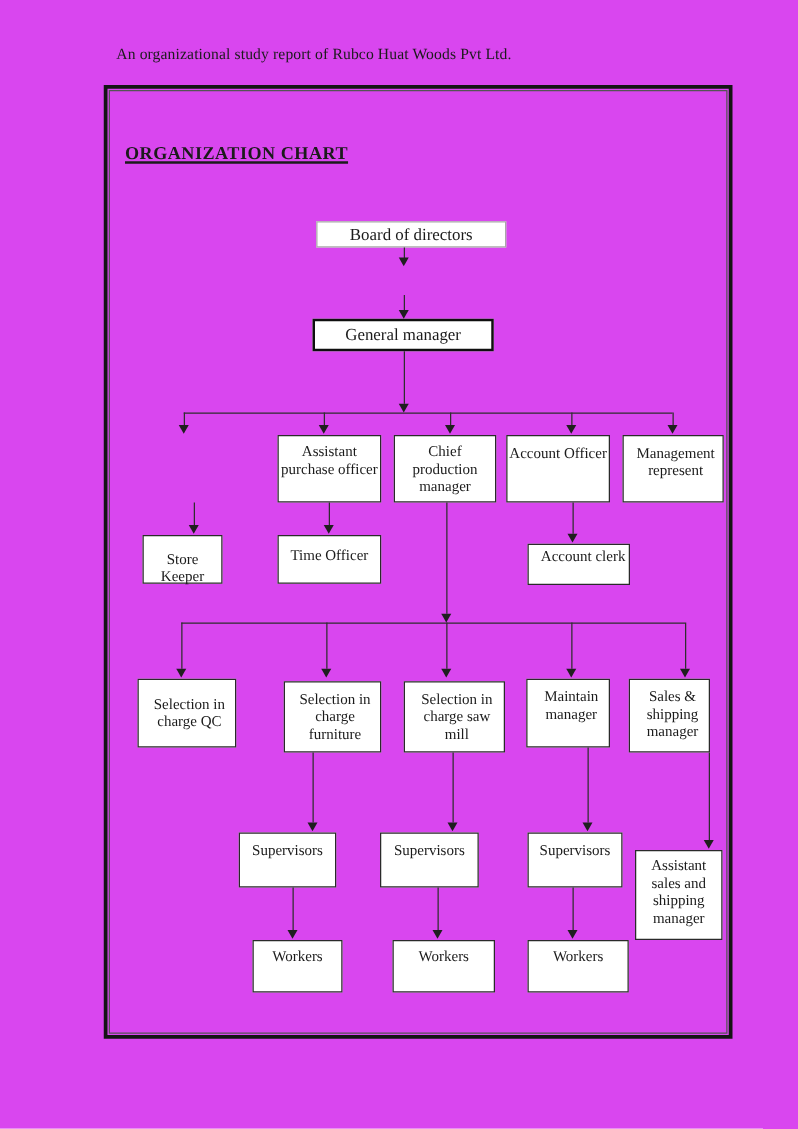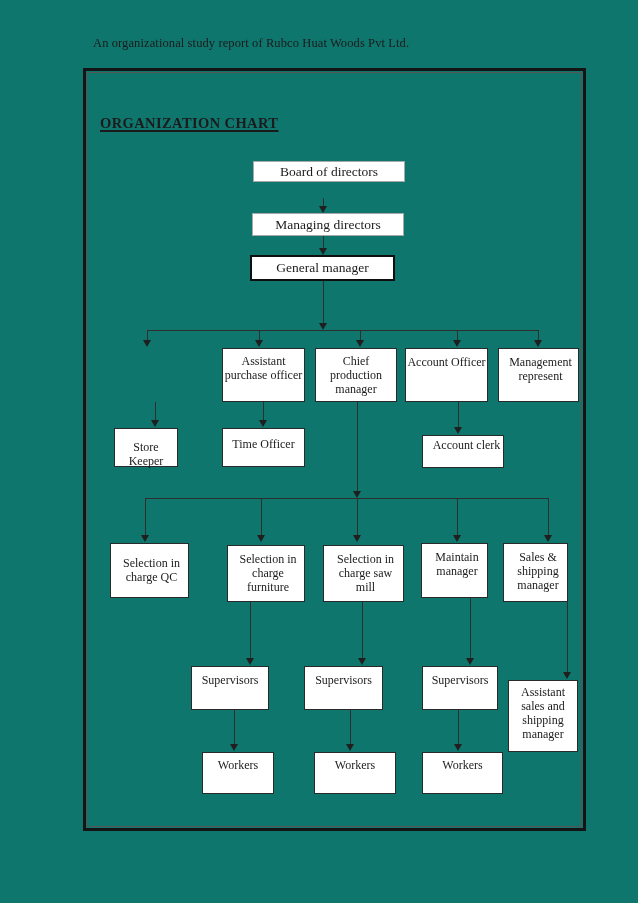--- a/index.html
+++ b/index.html
@@ -1,17 +1,17 @@
 <!DOCTYPE html>
 <html><head>
 <meta charset="utf-8">
 <style>
   html,body { margin:0; padding:0; background:#ffffff; }
   .page {
-    position:relative; width:638px; height:903px; background:#0f766e;
+    position:relative; width:638px; height:903px; background:#d946ef;
     font-family:"Liberation Serif","DejaVu Serif",serif; color:#1b1b1b;
     overflow:hidden;
   }
   .doc-header { position:absolute; left:93px; top:36px; font-size:12.5px; letter-spacing:0.1px; }
   .frame { position:absolute; left:83px; top:68px; width:503px; height:763px; box-sizing:border-box; border:3px solid #141414; }
   .frame-inner { position:absolute; left:1px; top:1px; right:1px; bottom:1px; border:1px solid #555; }
   .chart-title {
     position:absolute; left:100px; top:115px; font-size:14.5px; font-weight:bold;
     text-decoration:underline; text-decoration-thickness:1.5px; text-underline-offset:2px;
     letter-spacing:0.4px;
@@ -40,22 +40,21 @@
 <div class="page">
 
   <div class="doc-header">An organizational study report of Rubco Huat Woods Pvt Ltd.</div>
 
   <div class="frame">
     <div class="frame-inner"></div>
   </div>
 
   <div class="chart-title">ORGANIZATION CHART</div>
 
-  <div class="node ctr flexctr top3 gray-border" style="left:253px;top:161px;width:152px;height:21px">Board of directors</div>
-  <div class="node ctr flexctr top3 gray-border" style="left:252px;top:213px;width:152px;height:23px">Managing directors</div>
+  <div class="node ctr flexctr top3 gray-border" style="left:253px;top:177px;width:152px;height:21px">Board of directors</div>
   <div class="node ctr flexctr top3 bold-border" style="left:250px;top:255px;width:145px;height:26px">General manager</div>
 
   <div class="node ctr" style="left:222px;top:348px;width:83px;height:54px;padding-top:5px">Assistant purchase officer</div>
   <div class="node ctr" style="left:405px;top:348px;width:83px;height:54px;padding-top:6px">Account Officer</div>
   <div class="node ctr" style="left:315px;top:348px;width:82px;height:54px;padding-top:5px">Chief production manager</div>
   <div class="node lft" style="left:498px;top:348px;width:81px;height:54px;padding:6px 3px 0 7px">Management represent</div>
 
   <div class="node ctr" style="left:114px;top:428px;width:64px;height:39px;padding-top:11px">Store Keeper</div>
   <div class="node ctr" style="left:222px;top:428px;width:83px;height:39px;padding-top:8px">Time Officer</div>
   <div class="node lft" style="left:422px;top:435px;width:82px;height:33px;padding:2px 2px 0 9px">Account clerk</div>

